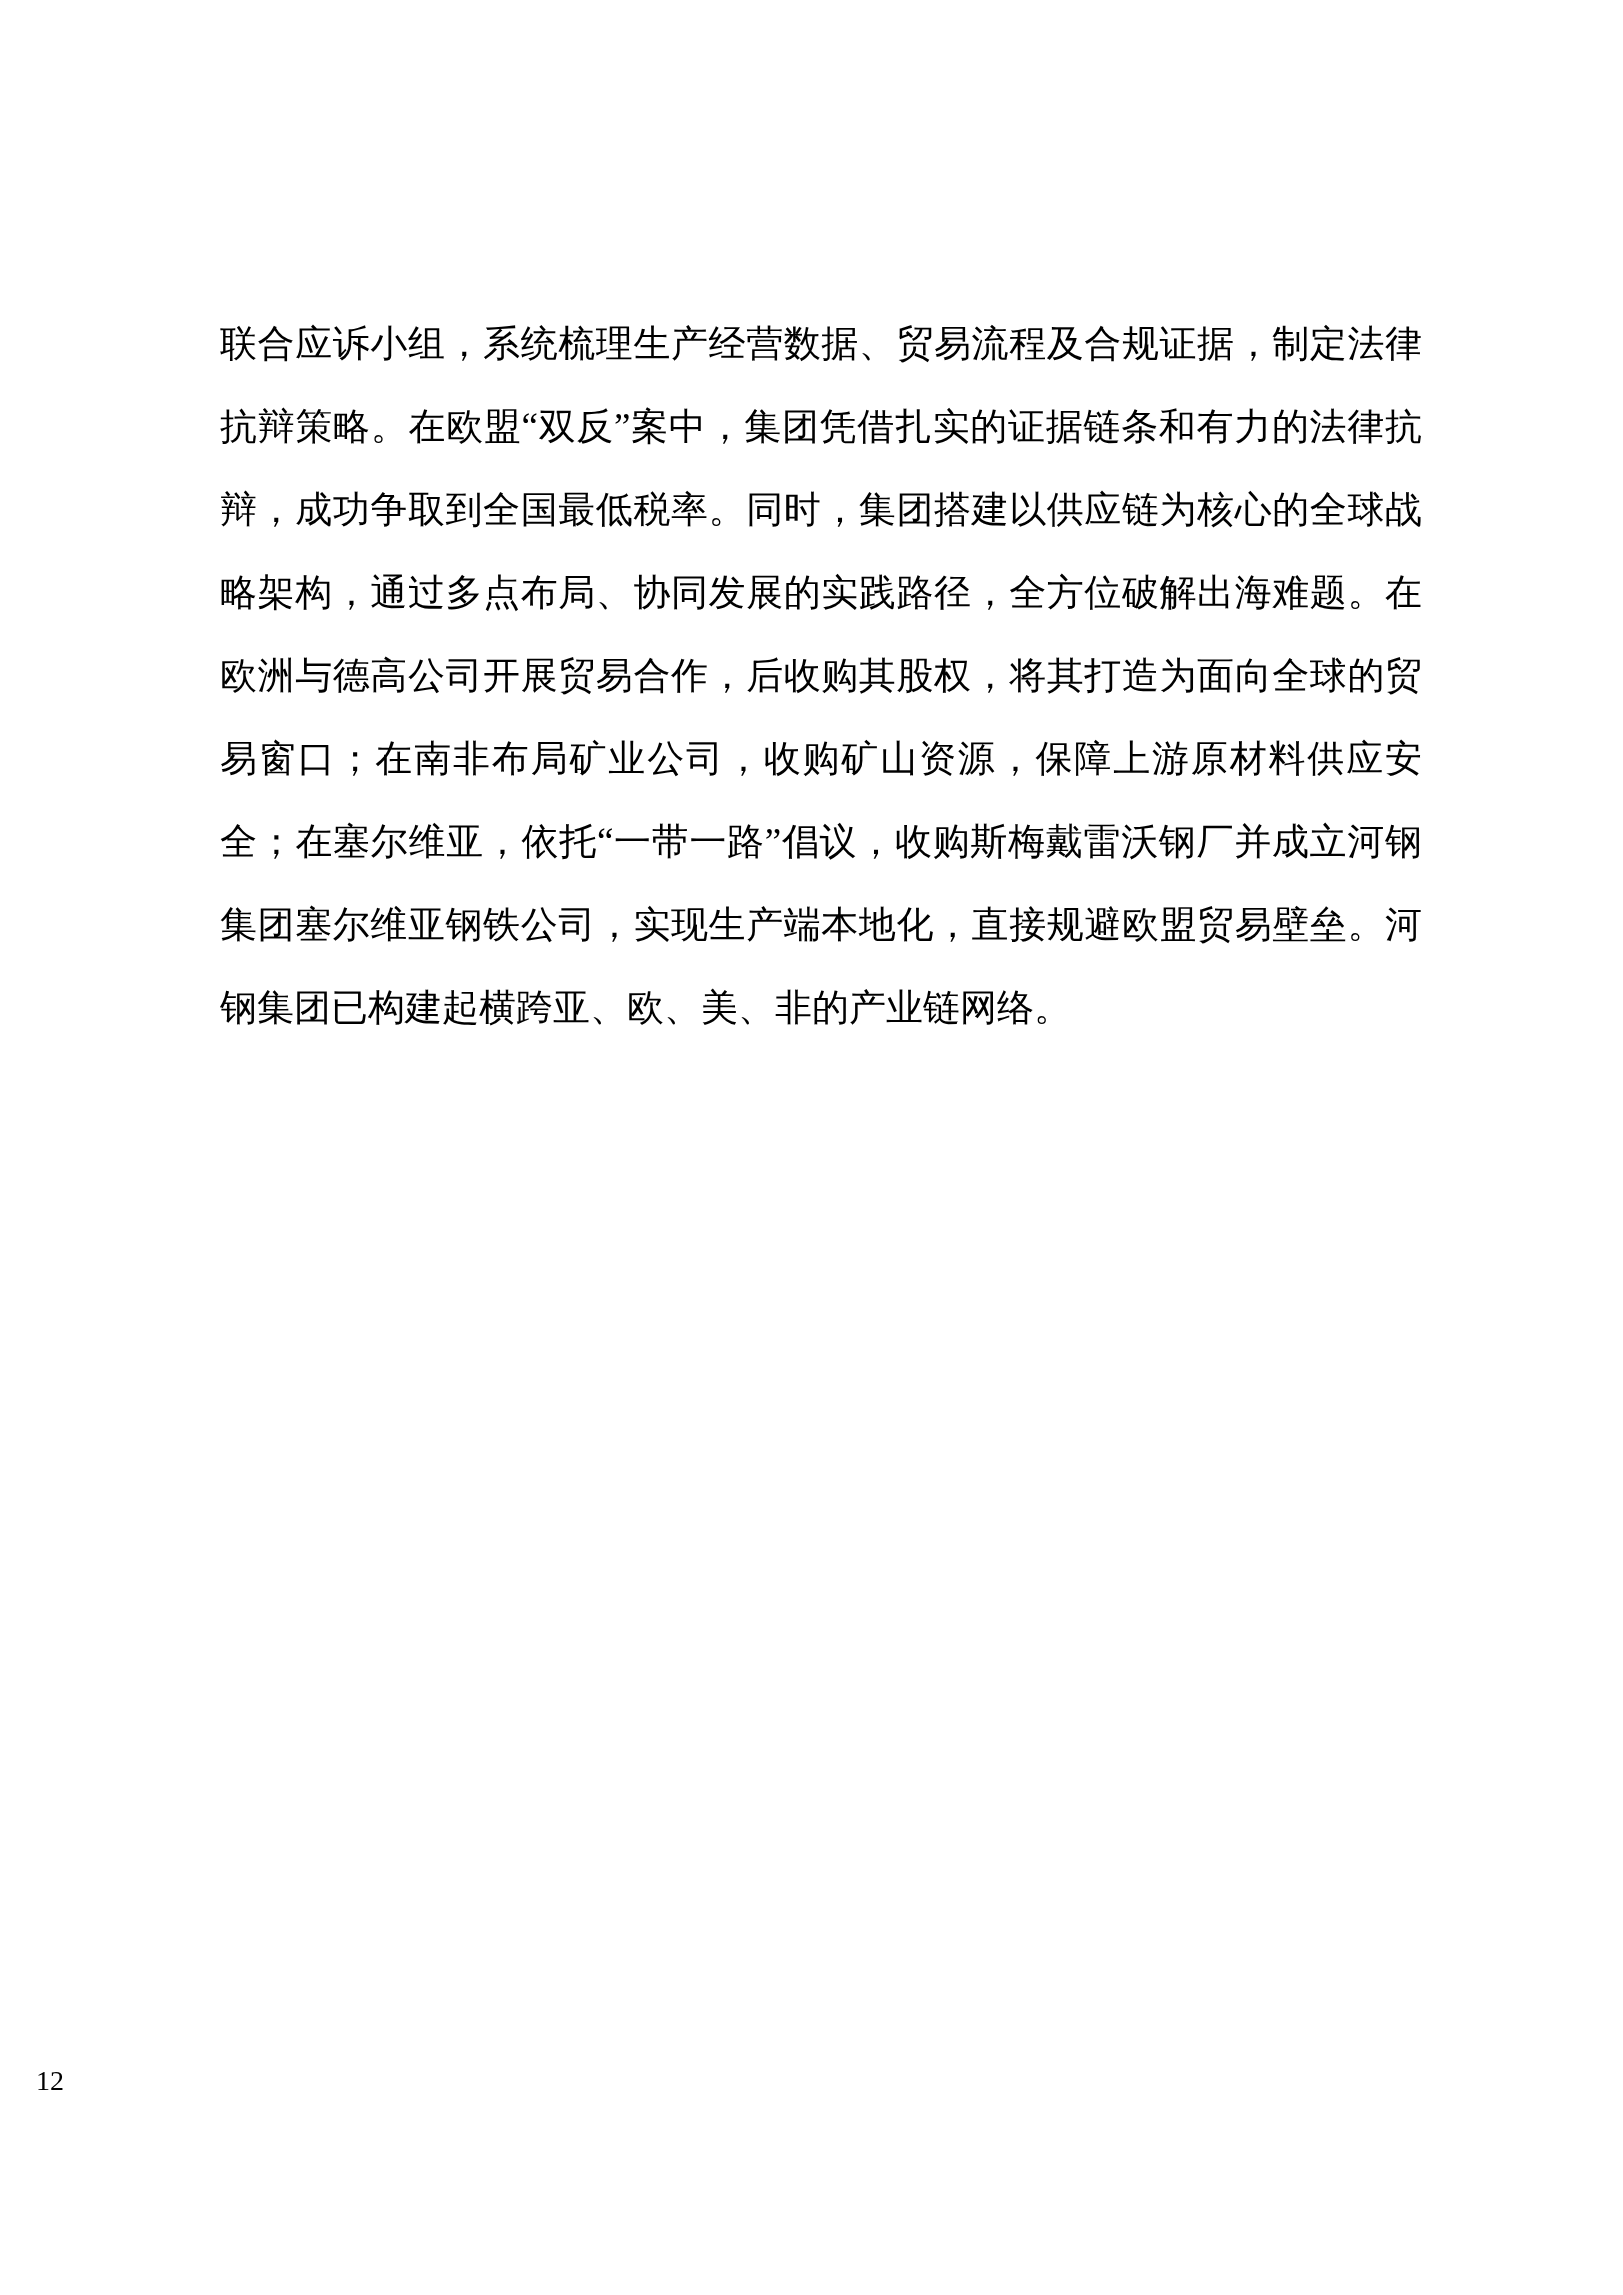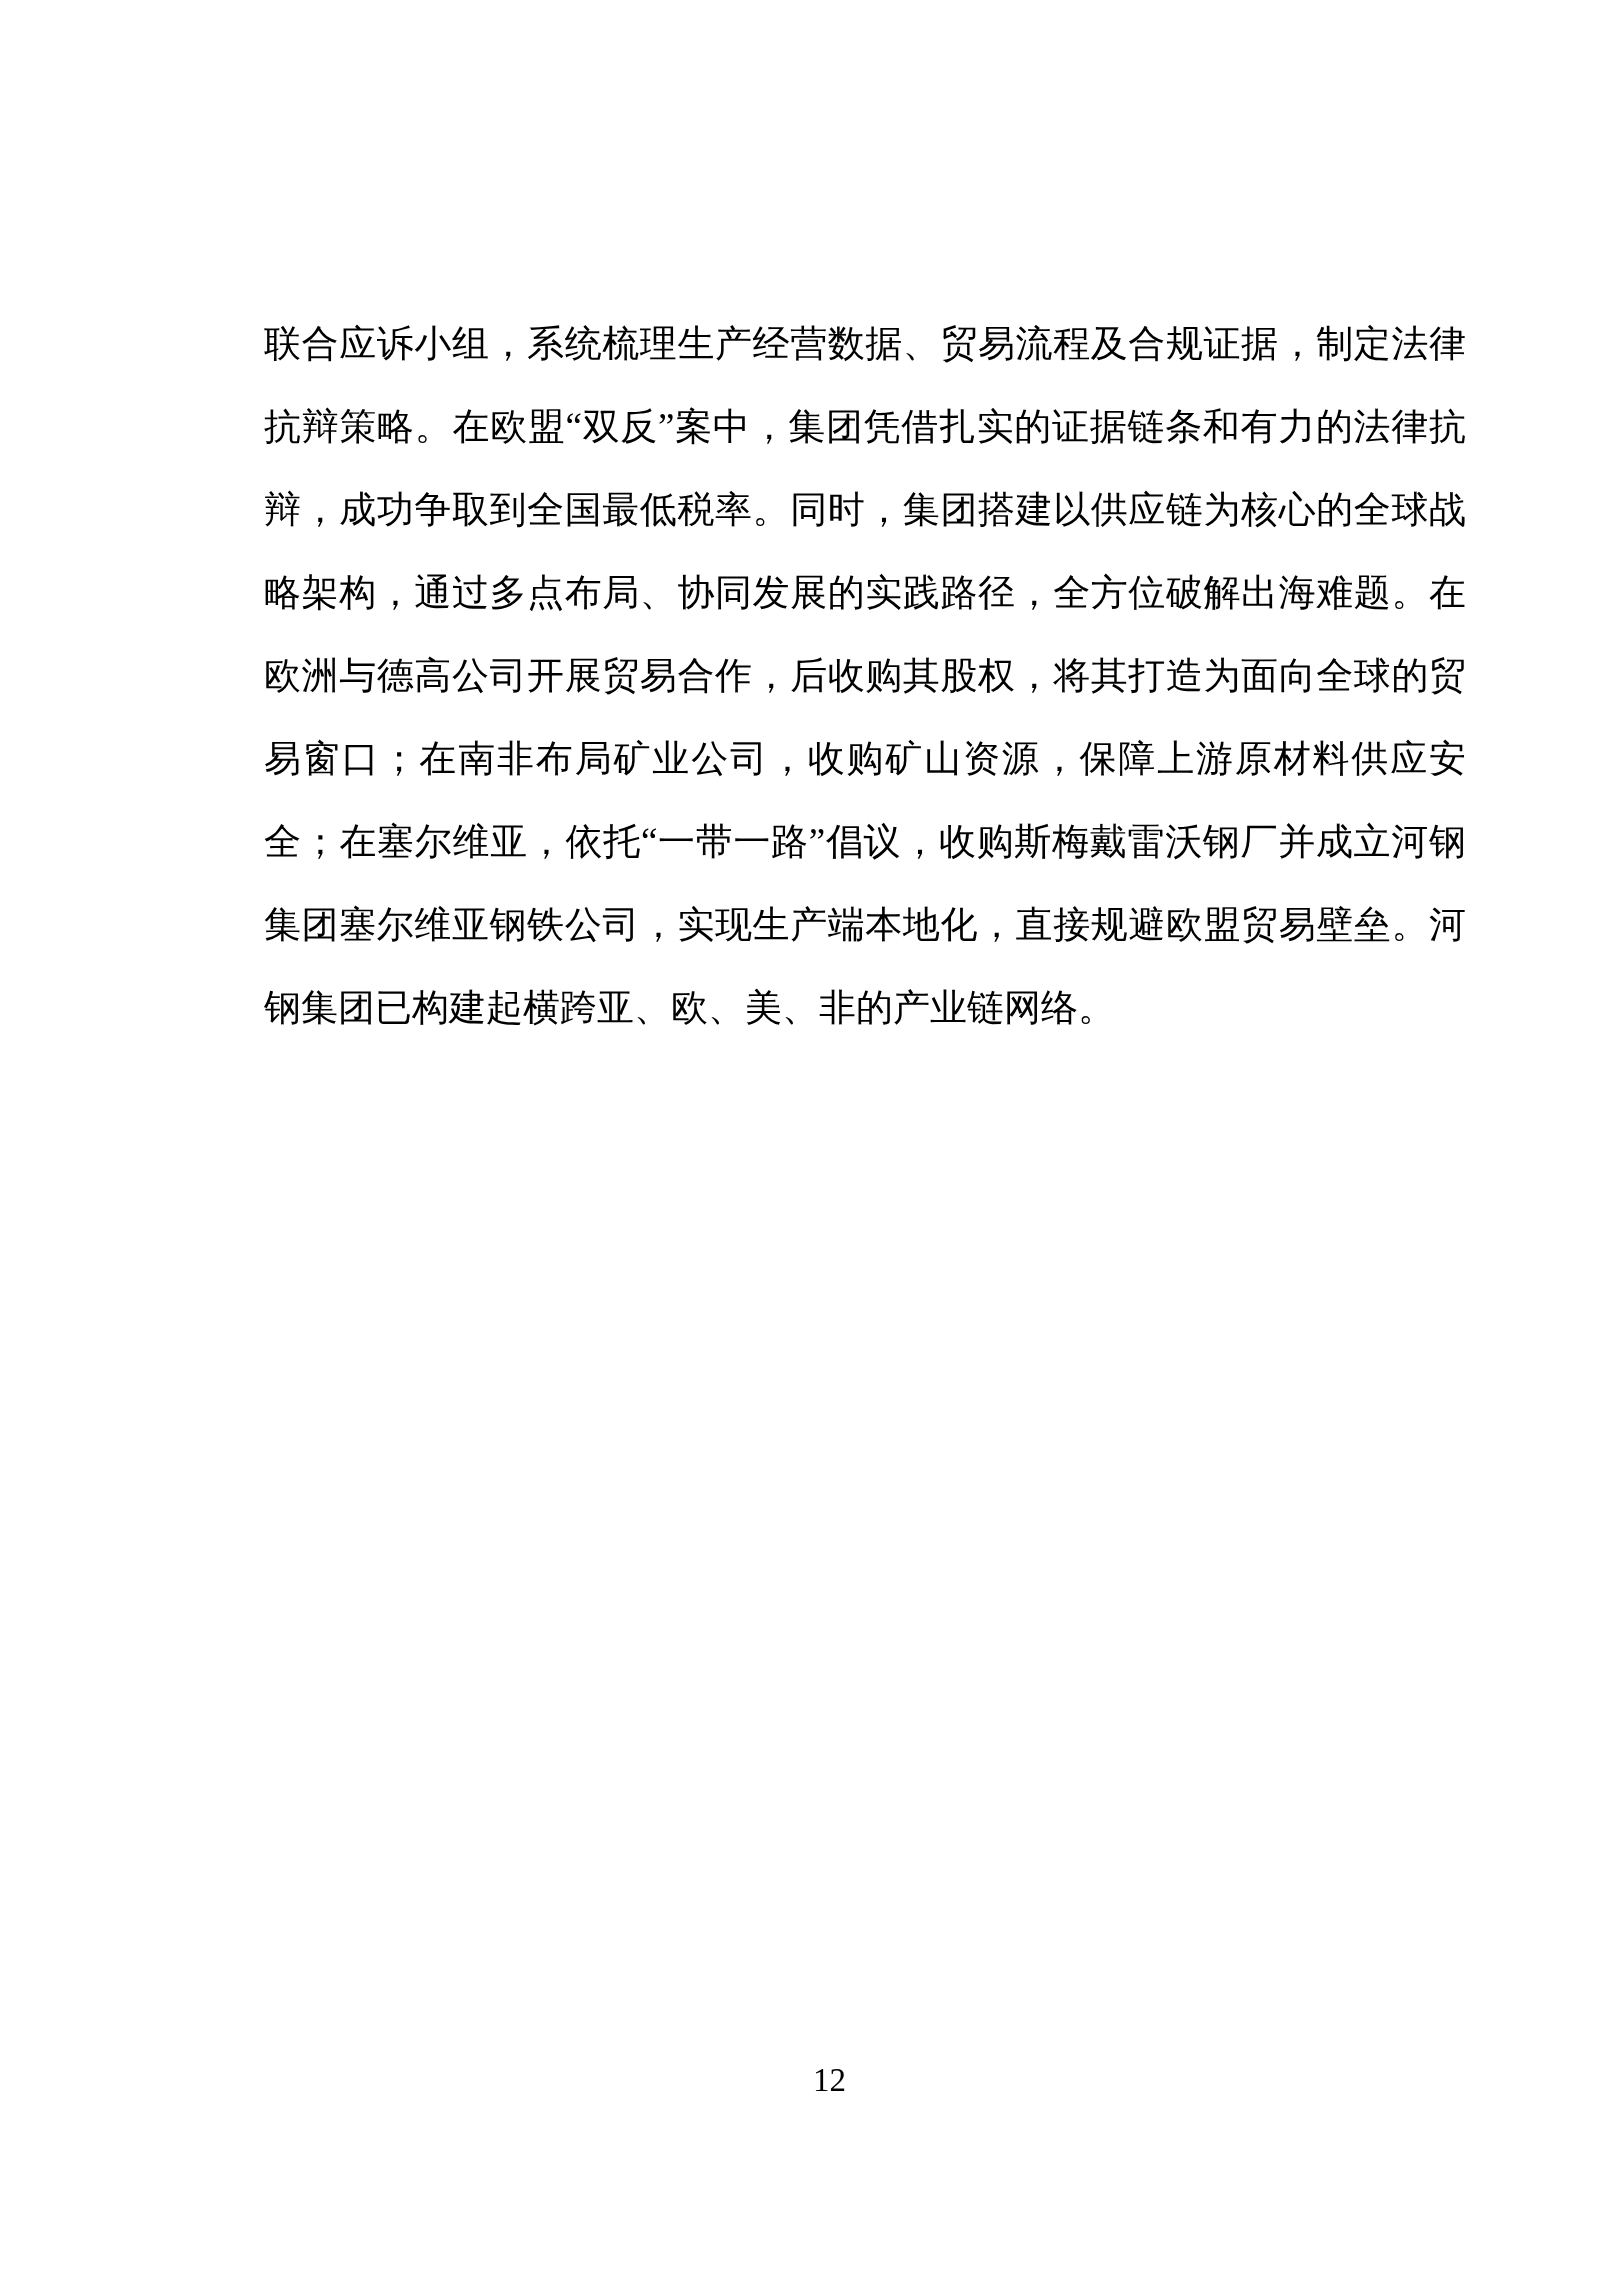--- a/index.html
+++ b/index.html
@@ -20,43 +20,41 @@
     width: 1623px;
     height: 2295px;
     background: #ffffff;
   }
   .body-text {
     position: absolute;
     left: 220px;
     top: 302px;
     width: 1202px;
     color: #000000;
-    margin-left: 44px;
   }
   .para {
     margin: 0;
     padding: 0;
     font-size: 37px;
     line-height: 83px;
     text-align: justify;
     text-justify: inter-ideograph;
     font-kerning: none;
     letter-spacing: 0;
     color: #000000;
   }
   .para.indent {
     text-indent: 2em;
   }
   .page-number {
     position: absolute;
     left: 0;
     right: 0;
     top: 2061px;
-    text-align: center;
-    font-size: 33px;
+    font-size: 28px;
     line-height: 39px;
     color: #000000;
     font-family: "Liberation Serif", "DejaVu Serif", serif;
     margin-left: 36px;
   }
 </style>
 </head>
 <body>
 
 <div class="page">

